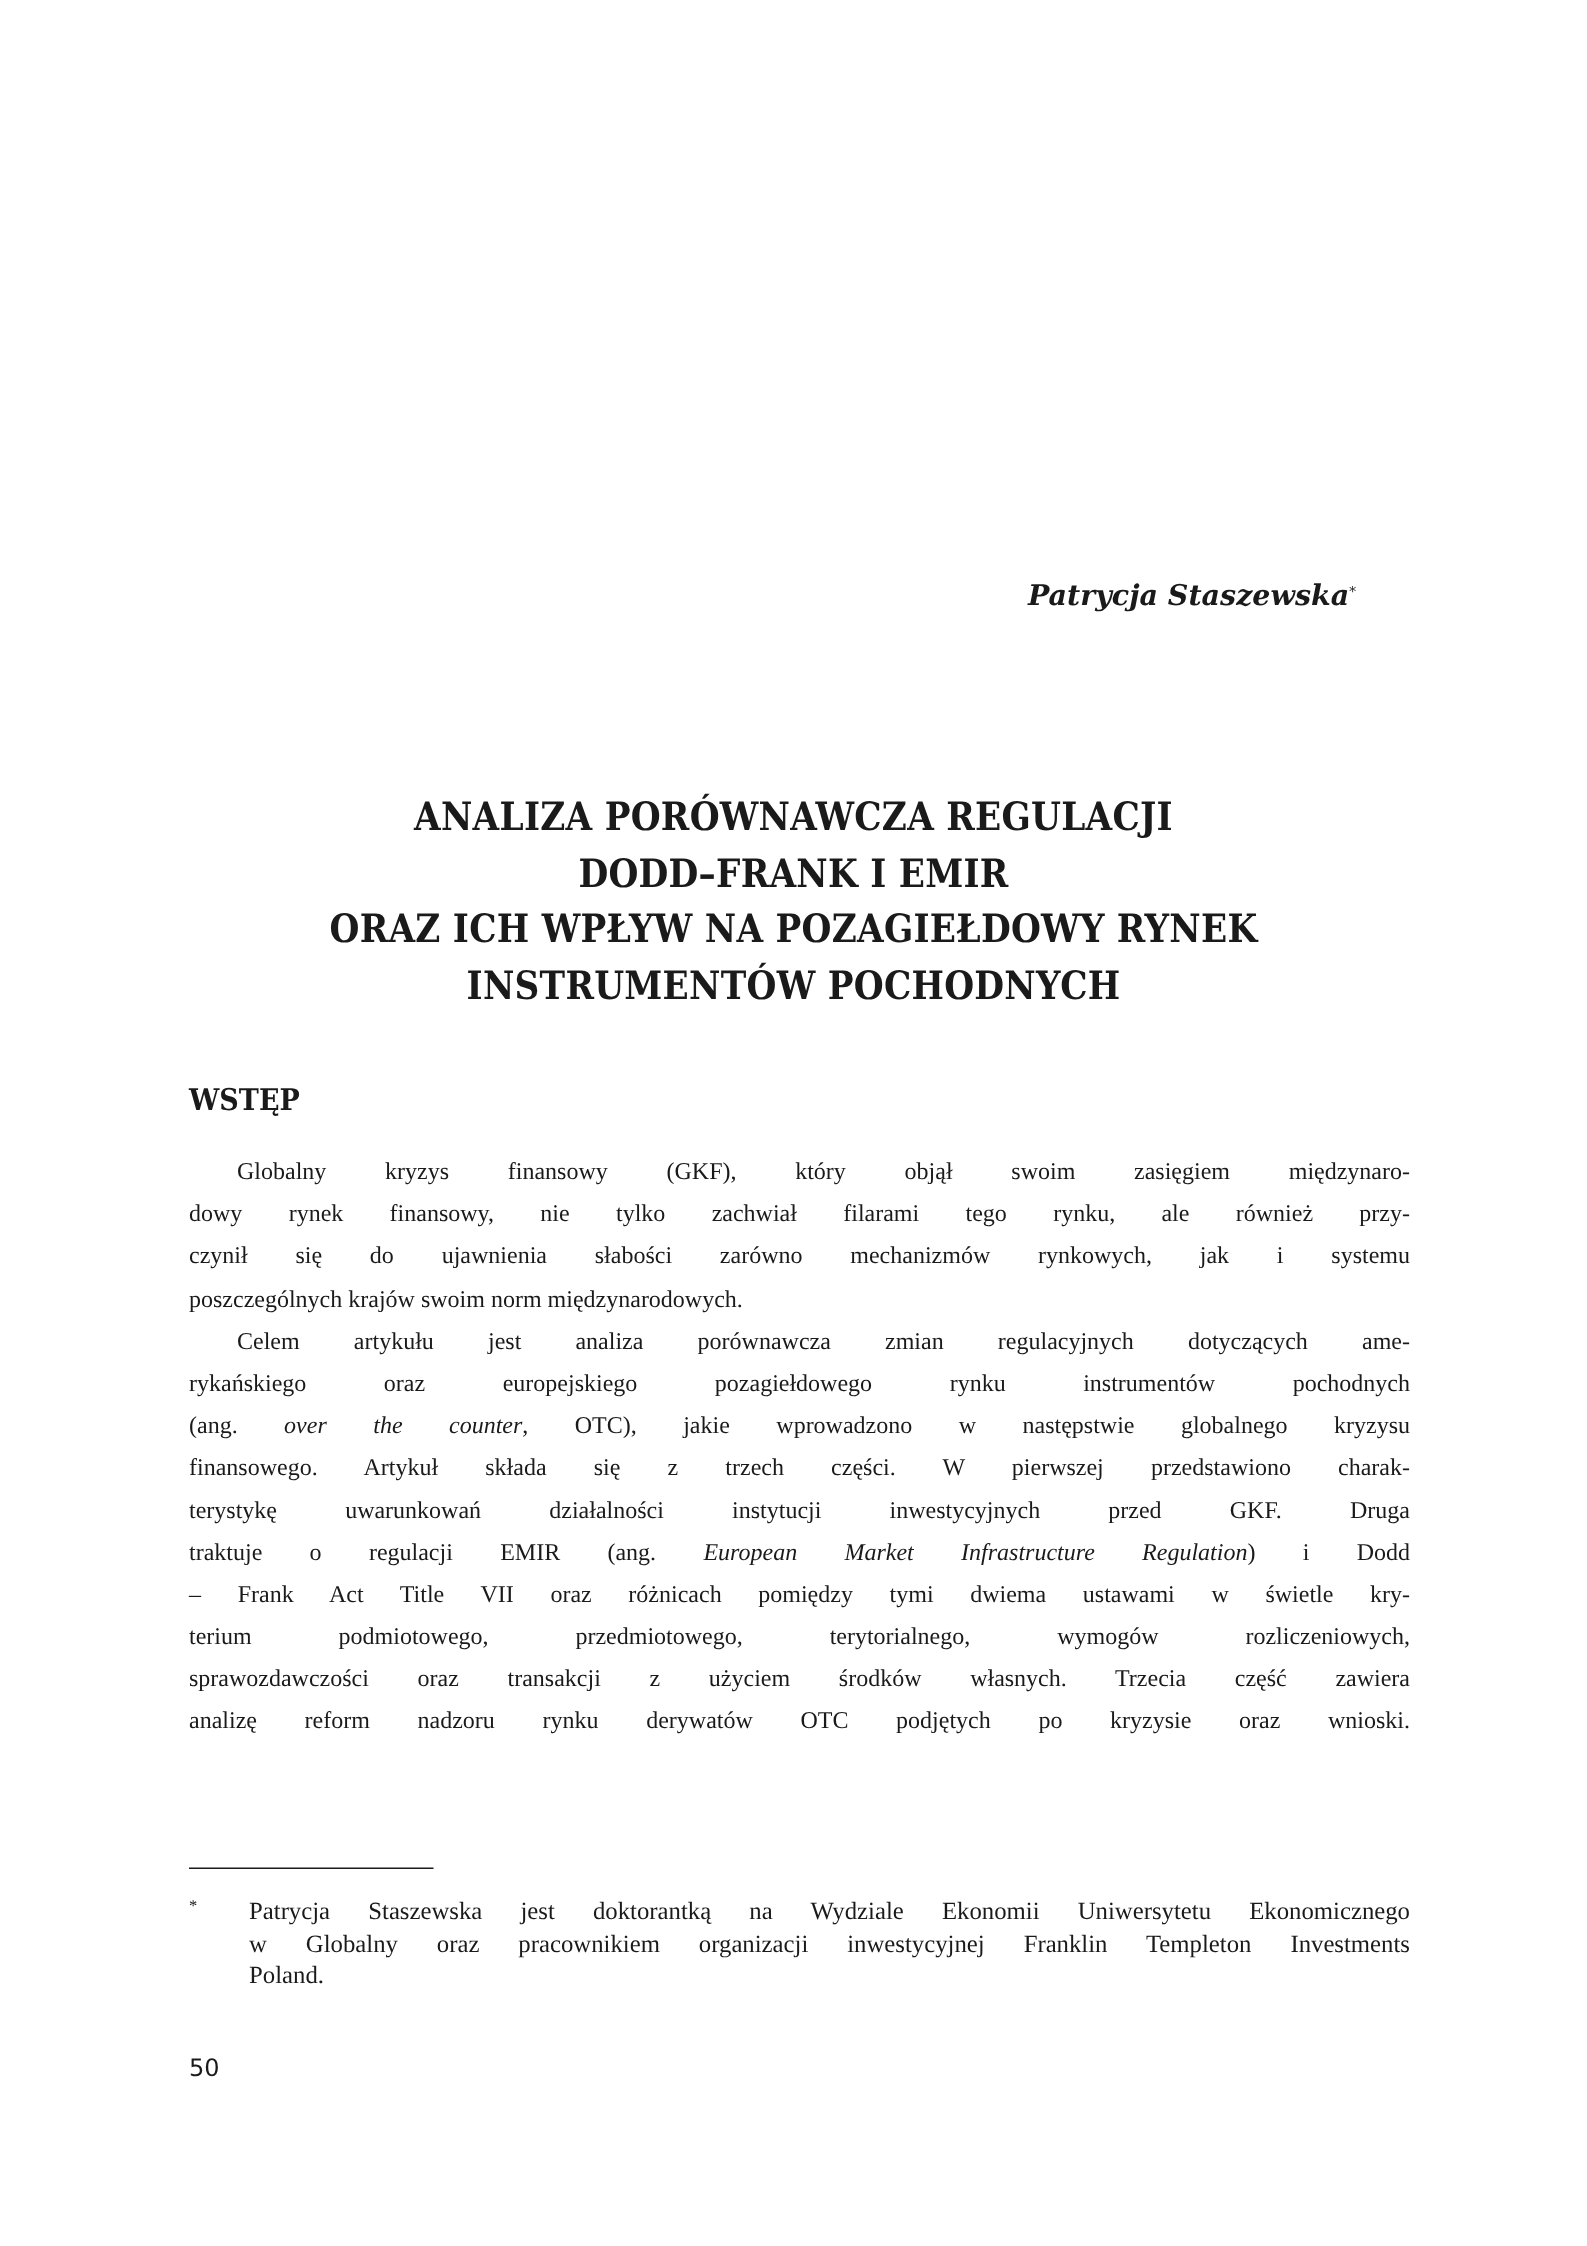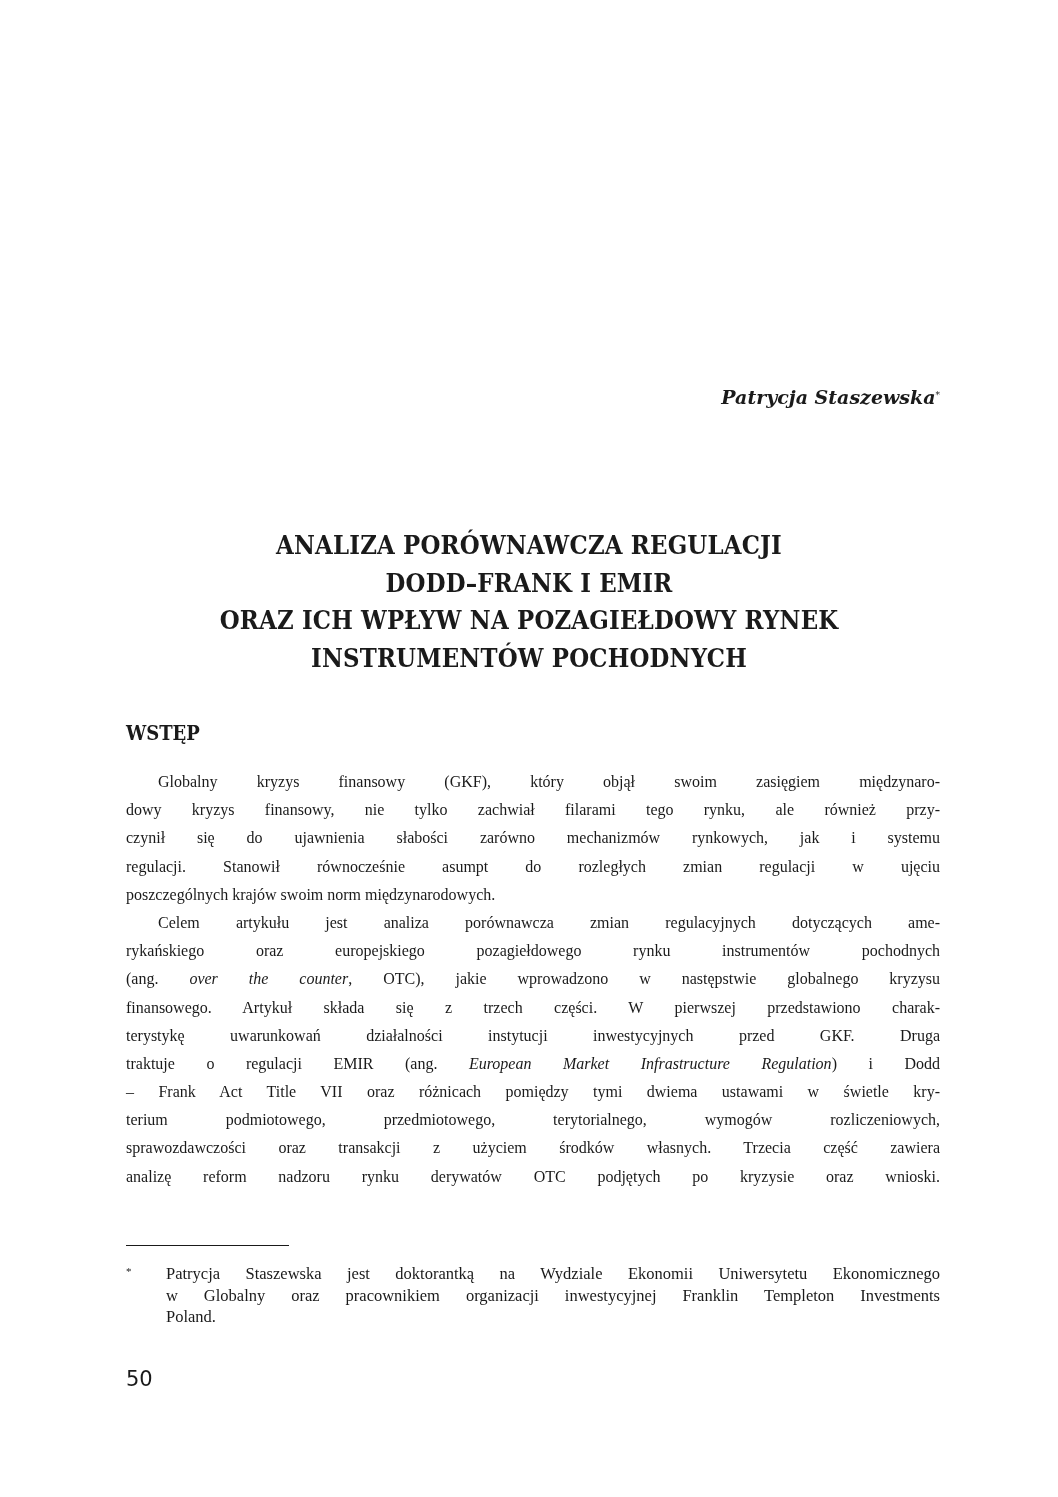--- a/index.html
+++ b/index.html
@@ -10,21 +10,21 @@
     body {
       width: 1058px;
       height: 1497px;
       position: relative;
       overflow: hidden;
       color: #1a1a1a;
       font-family: "DejaVu Serif", "Liberation Serif", serif;
     }
     .author {
       position: absolute;
-      left: 600px;
+      left: 564px;
       width: 340px;
       top: 384px;
       text-align: right;
       font-family: "DejaVu Serif", serif;
       font-style: italic;
       font-weight: bold;
       font-size: 19px;
       line-height: 26px;
     }
     .author sup {
@@ -115,21 +115,21 @@
       text-align: justify;
       text-align-last: justify;
       height: 21.5px;
     }
     .footnote .line.last { text-align-last: left; }
     .page-number {
       position: absolute;
       left: 126px;
       top: 1368px;
       font-family: "DejaVu Sans", sans-serif;
-      font-size: 21px;
+      font-size: 16px;
       line-height: 22px;
     }
   </style>
 </head>
 <body>
 
 <div class="author">
   <span>Patrycja Staszewska</span><sup>*</sup>
 </div>
 
@@ -138,23 +138,22 @@
   <div>DODD–FRANK I EMIR</div>
   <div>ORAZ ICH WPŁYW NA POZAGIEŁDOWY RYNEK</div>
   <div>INSTRUMENTÓW POCHODNYCH</div>
 </div>
 
 <div class="heading">WSTĘP</div>
 
 <div class="body-text">
 
   <span class="line indent">Globalny kryzys finansowy (GKF), który objął swoim zasięgiem międzynaro-</span>
-  <span class="line">dowy kryzys finansowy, nie tylko zachwiał filarami tego rynku, ale również przy-</span>
+  <span class="line">dowy rynek finansowy, nie tylko zachwiał filarami tego rynku, ale również przy-</span>
   <span class="line">czynił się do ujawnienia słabości zarówno mechanizmów rynkowych, jak i systemu</span>
-  <span class="line">regulacji. Stanowił równocześnie asumpt do rozległych zmian regulacji w ujęciu</span>
   <span class="line last">poszczególnych krajów swoim norm międzynarodowych.</span>
 
   <span class="line indent">Celem artykułu jest analiza porównawcza zmian regulacyjnych dotyczących ame-</span>
   <span class="line">rykańskiego oraz europejskiego pozagiełdowego rynku instrumentów pochodnych</span>
   <span class="line"><span>(ang. </span><i>over the counter</i><span>, OTC), jakie wprowadzono w następstwie globalnego kryzysu</span></span>
   <span class="line">finansowego. Artykuł składa się z trzech części. W pierwszej przedstawiono charak-</span>
   <span class="line">terystykę uwarunkowań działalności instytucji inwestycyjnych przed GKF. Druga</span>
   <span class="line"><span>traktuje o regulacji EMIR (ang. </span><i>European Market Infrastructure Regulation</i><span>) i Dodd</span></span>
   <span class="line">– Frank Act Title VII oraz różnicach pomiędzy tymi dwiema ustawami w świetle kry-</span>
   <span class="line">terium podmiotowego, przedmiotowego, terytorialnego, wymogów rozliczeniowych,</span>

